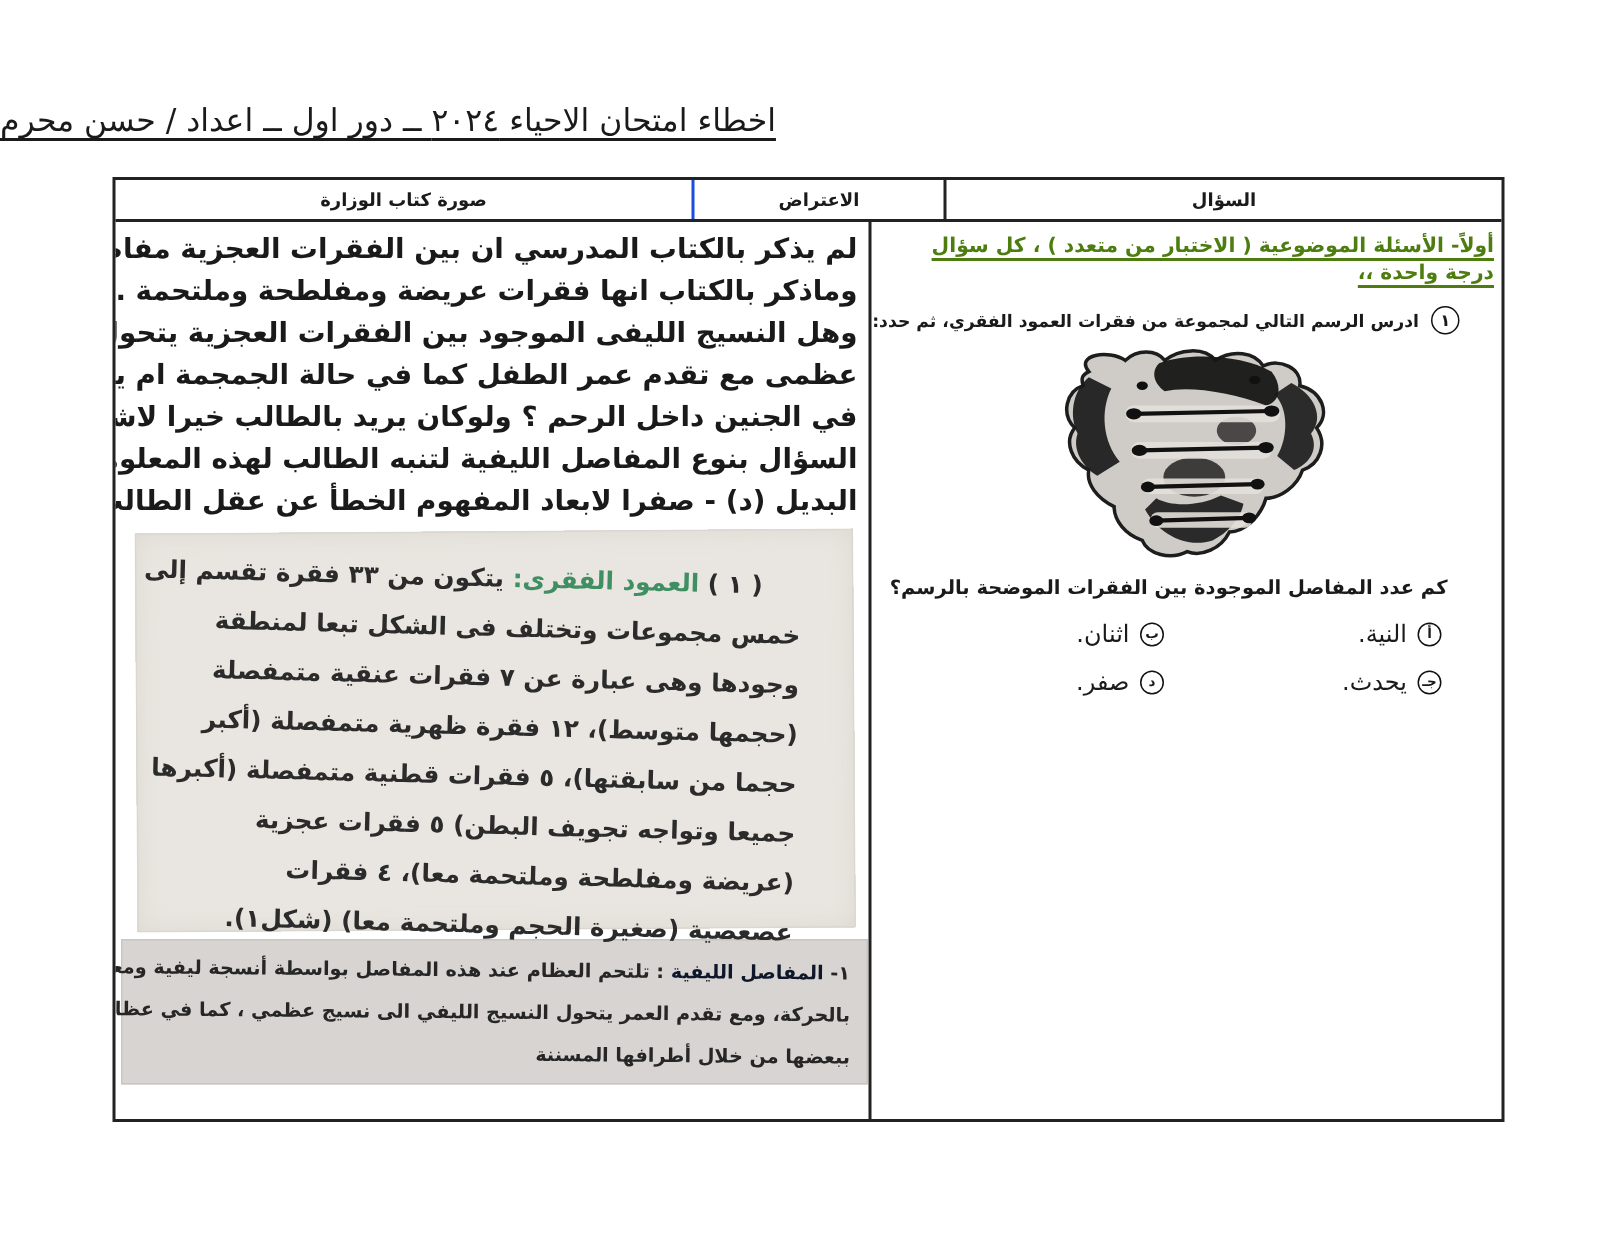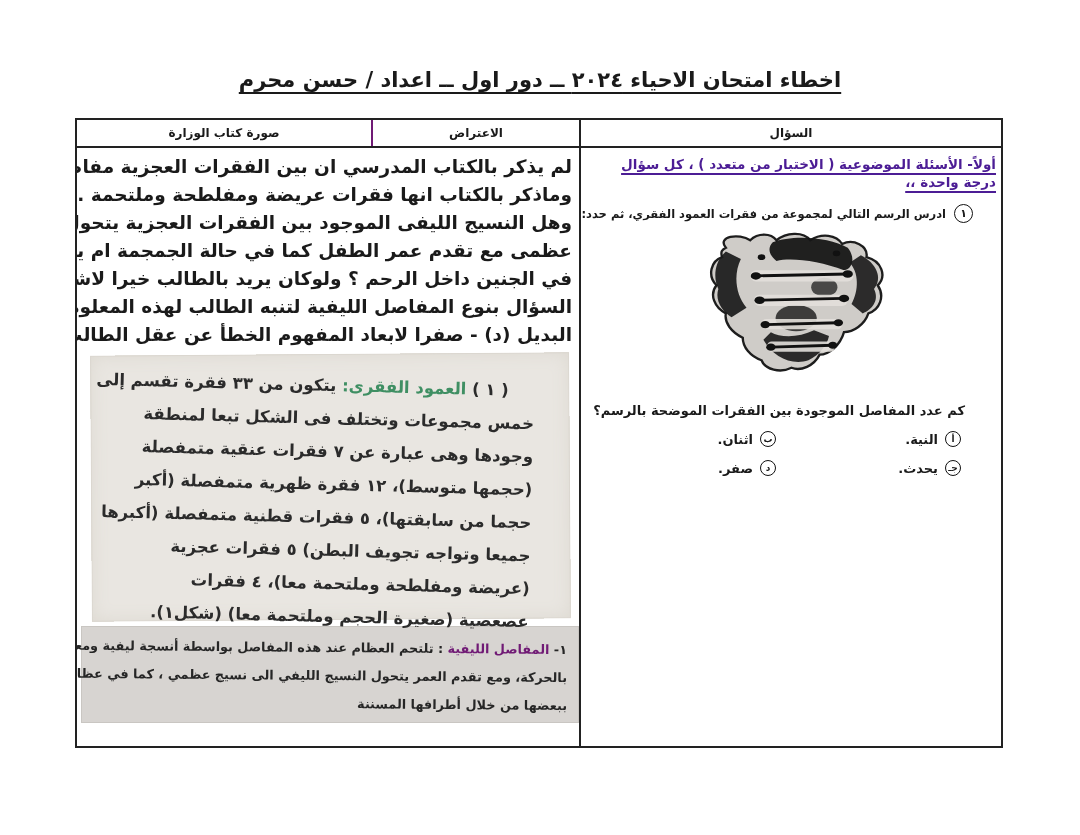--- a/index.html
+++ b/index.html
@@ -2,62 +2,62 @@
 <html lang="ar"><head>
 <meta charset="utf-8">
 <style>
   html,body{margin:0;padding:0;}
   body{
     width:1080px;height:835px;position:relative;background:#ffffff;
     font-family:"DejaVu Sans","Liberation Sans",sans-serif;color:#1a1a1a;
     overflow:hidden;
   }
   .doc-title{
-    position:absolute;top:68px;left:0;width:100%;text-align:center;
-    font-size:21px;font-weight:bold;direction:rtl;
+    position:absolute;top:68px;left:0;width:100%;text-align:left;
+    font-size:21px;font-weight:normal;direction:rtl;
   }
   .doc-title span{text-decoration:underline;text-decoration-thickness:2px;text-underline-offset:5px;}
 
   .main-table{
     position:absolute;left:75px;top:118px;width:928px;height:630px;
     border:2px solid #222;box-sizing:border-box;background:#fff;
   }
   .header-row{display:flex;direction:rtl;height:28px;border-bottom:2px solid #222;box-sizing:border-box;}
   .hcell{display:flex;align-items:center;justify-content:center;font-size:12px;font-weight:bold;box-sizing:border-box;}
-  .hcell-question{width:422px;border-left:2px solid #222;}
-  .hcell-objection{width:208px;border-left:2px solid #701a75;}
+  .hcell-question{width:372px;border-left:2px solid #222;}
+  .hcell-objection{width:168px;border-left:2px solid #1d4ed8;}
   .hcell-book{flex:1;}
 
   .body-row{display:flex;direction:rtl;height:598px;}
   .qcell{width:422px;border-left:2px solid #222;box-sizing:border-box;position:relative;overflow:hidden;}
   .ocell{flex:1;position:relative;overflow:hidden;}
 
   
   .section-heading{
     margin:7px 5px 0 4px;text-align:right;direction:rtl;
-    font-size:13.5px;font-weight:bold;color:#4c1d95;line-height:18px;
+    font-size:13.5px;font-weight:bold;color:#4d7c0f;line-height:18px;
   }
   .section-heading span{text-decoration:underline;text-underline-offset:4px;text-decoration-thickness:1.5px;}
   .q-line{display:flex;direction:rtl;align-items:center;gap:8px;margin:13px 28px 0 6px;}
   .q-num-circle{
     width:19px;height:19px;border:1.7px solid #111;border-radius:50%;
     display:flex;align-items:center;justify-content:center;
     font-size:11px;font-weight:bold;flex:0 0 auto;box-sizing:border-box;
   }
   .q-prompt{font-size:11.5px;font-weight:bold;white-space:nowrap;}
   .figure-wrap{margin:6px auto 0 auto;width:265px;}
-  .sub-q{ text-align:right;direction:rtl;margin:20px 36px 0 0;font-size:13px;font-weight:bold;white-space:nowrap;}
+  .sub-q{ text-align:right;direction:rtl;margin:2px 36px 0 0;font-size:13px;font-weight:bold;white-space:nowrap;}
   .options{display:grid;grid-template-columns:185px 1fr;direction:rtl;margin:13px 40px 0 0;row-gap:13px;}
   .option{display:flex;direction:rtl;align-items:center;gap:7px;}
   .opt-circle{
     width:16px;height:16px;border:1.5px solid #111;border-radius:50%;
     display:flex;align-items:center;justify-content:center;
     font-size:9px;font-weight:bold;flex:0 0 auto;box-sizing:border-box;
   }
-  .opt-label{font-size:13px;font-weight:bold;}
+  .opt-label{font-size:16px;font-weight:normal;}
 
   
   .objection-text{padding:5px 7px 0 6px;direction:rtl;}
   .objection-line{
     font-size:18.5px;font-weight:bold;line-height:28px;
     text-align:right;white-space:nowrap;
   }
   .scan1{
     position:relative;margin:5px 9px 0 14px;height:266px;
     background:#e9e6e1;box-shadow:inset 0 0 0 1px #dbd7d0, inset 0 0 18px #dcd8d0;
@@ -68,21 +68,21 @@
   .scan1-line.first{padding-left:0;padding-right:26px;}
   .green-heading{color:#3f8f63;}
   .scan2{
     margin:6px 0 0 4px;background:#d7d4d1;box-shadow:inset 0 0 0 1px #c9c6c2;
     padding:8px 12px 5px 8px;direction:rtl;
   }
   .scan2-line{
     font-size:12.8px;font-weight:bold;line-height:28px;text-align:right;
     white-space:nowrap;color:#262626;transform:rotate(0.5deg);
   }
-  .brown-heading{color:#701a75;}
+  .brown-heading{color:#0f172a;}
 </style>
 </head>
 <body>
 
 <div class="doc-title">
   <span>اخطاء امتحان الاحياء ٢٠٢٤ ــ دور اول ــ اعداد / حسن محرم</span>
 </div>
 
 <div class="main-table">
   <div class="header-row">

